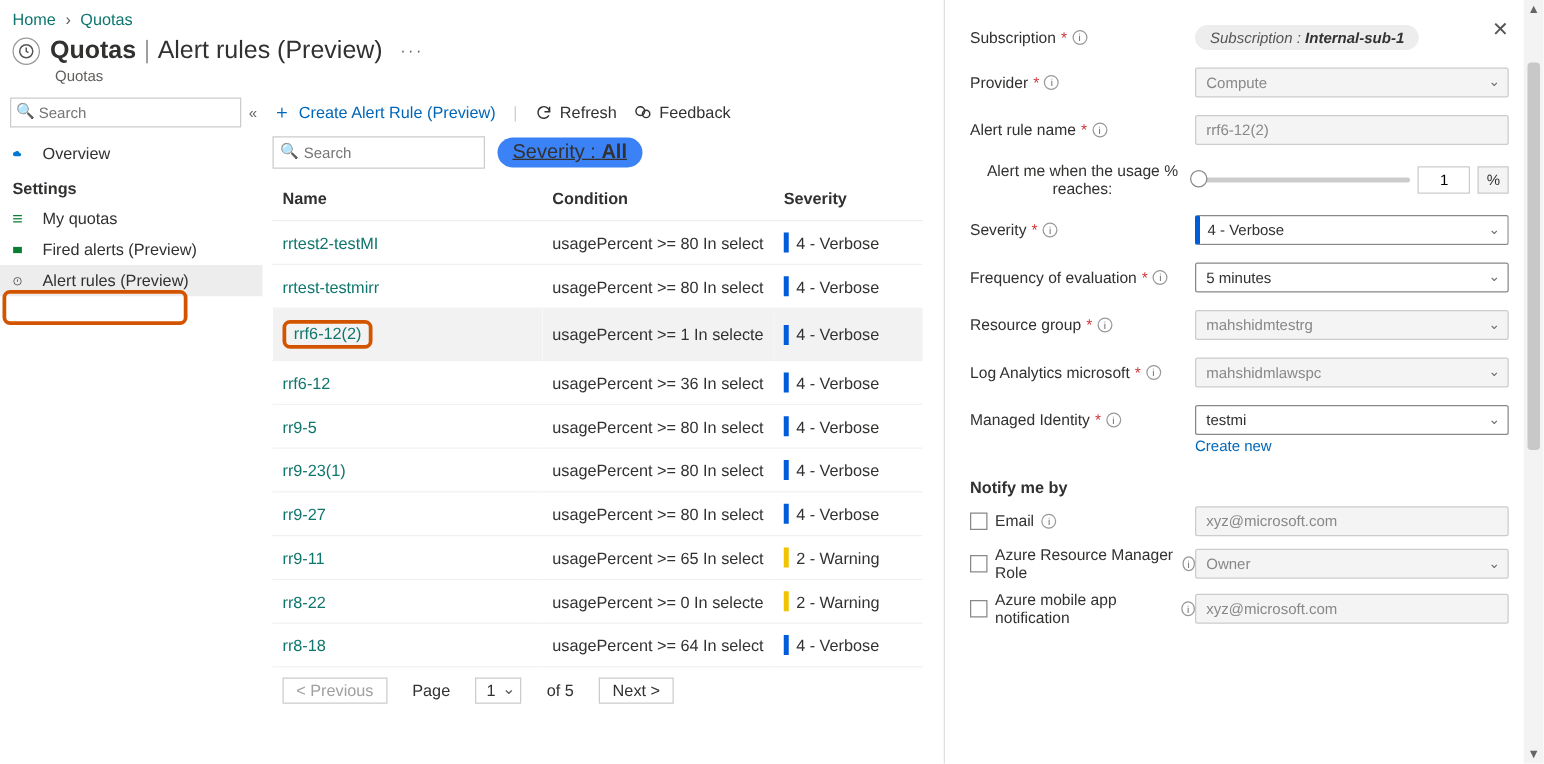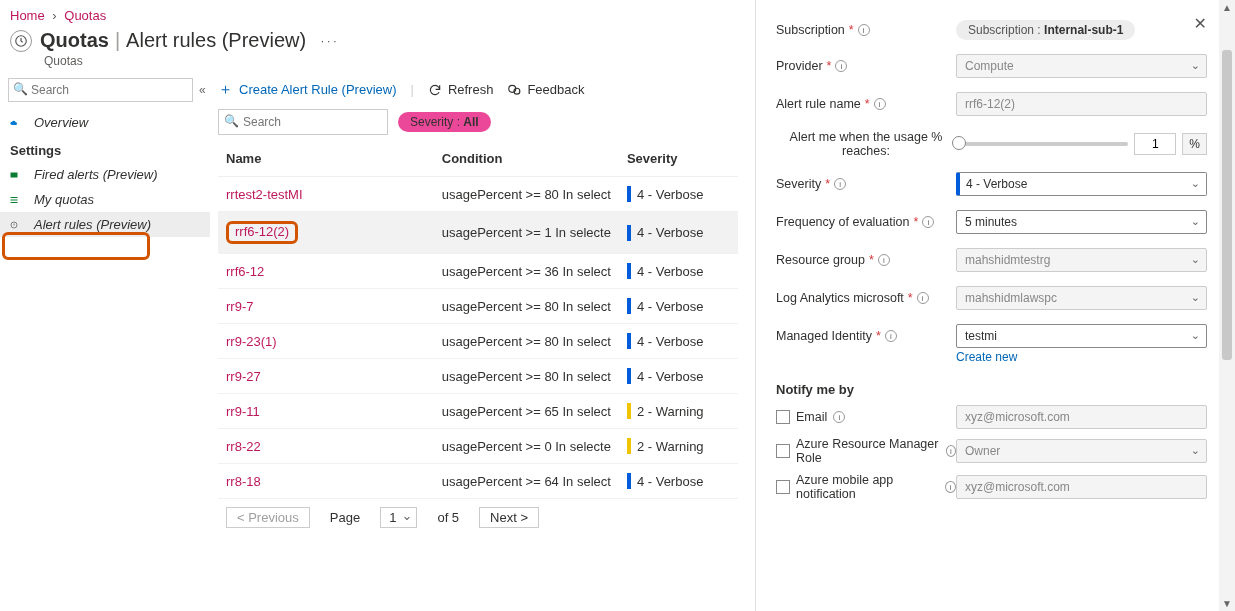--- a/index.html
+++ b/index.html
@@ -1,17 +1,17 @@
 <!DOCTYPE html>
 <html><head>
 <meta charset="utf-8">
 <style>
   * { box-sizing: border-box; margin: 0; padding: 0; font-family: "Segoe UI", Arial, sans-serif; }
   body { width: 1235px; height: 611px; font-size: 13px; color: #323130; overflow: hidden; background:#fff; position:relative; }
-  a { color: #be185d; text-decoration: none; cursor: pointer; }
+  a { color: #0f766e; text-decoration: none; cursor: pointer; }
 
   
   .breadcrumb { padding: 8px 10px 2px 10px; font-size: 13px; }
   .breadcrumb span.sep { color: #605e5c; margin: 0 4px; }
 
   
   .page-head { display:flex; align-items:center; padding: 4px 10px 2px 10px; }
   .page-head .refresh-icon-big { width:22px; height:22px; border:1px solid #999; border-radius:50%; position:relative; margin-right:8px; display:flex;align-items:center;justify-content:center;}
   .page-head h1 { font-size: 20px; font-weight:600; }
   .page-head .sub { font-size: 20px; font-weight:400; color:#323130; }
@@ -21,37 +21,37 @@
 
   .main-wrap { display:flex; height: calc(100% - 68px); }
 
   
   .sidebar { width: 210px; flex-shrink:0; border-right:none; padding-top:2px;}
   .sidebar-search { display:flex; align-items:center; margin:0 8px 8px 8px;}
   .sidebar-search input { flex:1; border:1px solid #ccc; padding:3px 6px 3px 22px; font-size:12px; height:24px;}
   .sidebar-search .search-wrap{ position:relative; flex:1;}
   .sidebar-search .search-ic{ position:absolute; left:5px; top:4px; font-size:12px; color:#666;}
   .sidebar-search .collapse { margin-left:6px; color:#666; font-size:12px; cursor:pointer;}
-  .side-item { display:flex; align-items:center; padding:5px 10px; cursor:pointer; font-size:13px;font-style:italic;}
+  .side-item { display:flex; align-items:center; padding:5px 10px; cursor:pointer; font-size:13px;}
   .side-item .ic{ width:16px; margin-right:8px; display:inline-flex; align-items:center; justify-content:center;}
   .side-heading { padding:8px 10px 4px 10px; font-weight:600; font-size:13px;}
   .side-item.active { background:#ededed; }
   .side-highlight { border:3px solid #d35400; border-radius:6px; position:absolute; left:2px; width:148px; height:28px; pointer-events:none;}
 
   
   .content { flex:1; padding: 0 8px; position:relative; min-width:0;}
   .toolbar { display:flex; align-items:center; padding:4px 0 10px 0; gap:14px;}
   .tbtn { display:flex; align-items:center; gap:6px; color:#323130; cursor:pointer; font-size:13px;}
   .tbtn.blue{ color:#0067b8;}
   .tsep { color:#d0d0d0; }
   .filter-row { display:flex; align-items:center; gap:10px; margin-bottom:6px;}
   .filter-row .search-wrap{ position:relative; width:170px;}
   .filter-row input{ width:100%; border:1px solid #ccc; padding:4px 6px 4px 24px; height:26px; font-size:12px;}
   .filter-row .search-ic{ position:absolute; left:6px; top:5px; font-size:12px; color:#666;}
-  .pill { background:#ec4899; border-radius:12px; padding:3px 12px; font-size:12px;}
+  .pill { background:#3b82f6; border-radius:12px; padding:3px 12px; font-size:16px;text-decoration:underline;}
   .pill b{ font-weight:600;}
 
   table.rules { width:520px; border-collapse:collapse; }
   table.rules th { text-align:left; font-weight:600; padding:10px 8px; font-size:13px; border-bottom:1px solid #eee;}
   table.rules td { padding:9px 8px; font-size:13px; border-bottom:1px solid #f1f1f1; white-space:nowrap; overflow:hidden; text-overflow:ellipsis;}
   table.rules tr.sel td{ background:#f2f2f2;}
   .sev-cell { display:flex; align-items:center;}
   .sev-bar { width:4px; height:16px; margin-right:6px; background:#015cda;}
   .sev-bar.warn{ background:#f0c400;}
   .name-highlight { display:inline-block; border:3px solid #d35400; border-radius:6px; padding:0 6px 2px 6px;}
@@ -72,21 +72,21 @@
   .scrollbar{ width:16px; background:#f3f3f3; position:relative;}
   .scrollbar .thumb{ position:absolute; top:50px; width:10px; left:3px; height:310px; background:#c8c8c8; border-radius:3px;}
   .scrollbar .arrow{ position:absolute; left:3px; font-size:10px; color:#666;}
   .scrollbar .arrow.up{ top:2px;} .scrollbar .arrow.down{ bottom:2px;}
 
   .field-row{ display:flex; align-items:center; margin-top:14px;}
   .field-row .lbl{ width:180px; font-size:12.5px; display:flex; align-items:center; gap:4px;}
   .field-row .req{ color:#d13438;}
   .info-ic{ width:12px;height:12px;border:1px solid #999;border-radius:50%;display:inline-flex;align-items:center;justify-content:center;font-size:8px;color:#666;}
   .ctrl{ flex:1; }
-  .pill2{ background:#ededed; color:#555; border-radius:12px; padding:3px 12px; font-size:12px; display:inline-block;}
+  .pill2{ background:#ededed; color:#555; border-radius:12px; padding:3px 12px; font-size:12px; display:inline-block;font-style:italic;}
   .pill2 b{ font-weight:600; color:#333;}
   .sel-box{ border:1px solid #ccc; background:#f4f4f4; color:#888; padding:4px 8px; font-size:12px; position:relative; border-radius:2px;}
   .sel-box.enabled{ background:#fff; color:#323130; border:1px solid #888;}
   .sel-box .chev{ position:absolute; right:6px; top:4px; color:#666; font-size:11px;}
   .sel-box.sev{ border-left:4px solid #015cda; padding-left:6px;}
   .in-box{ border:1px solid #ccc; background:#f4f4f4; color:#888; padding:4px 8px; font-size:12px; border-radius:2px;}
   .slider-row .ctrl{ display:flex; align-items:center; gap:6px;}
   .slider-track{ flex:1; height:4px; background:#ccc; border-radius:2px; position:relative;}
   .slider-thumb{ width:14px;height:14px;border:1px solid #888;background:#fff;border-radius:50%;position:absolute;left:-4px;top:-6px;}
   .num-in{ width:42px; border:1px solid #ccc; text-align:center; padding:3px 0; font-size:12px;}
@@ -136,34 +136,34 @@
         <svg class="ic" viewBox="0 0 24 24">
             <path fill="#0078d4" d="M6 18a5 5 0 010-10 6 6 0 0111 2 4 4 0 010 8H6z"></path>
           </svg>
       </span>
       <span>Overview</span>
     </div>
     <div class="side-heading">Settings</div>
     <div class="side-item">
       <span class="ic">
         <svg class="ic" viewBox="0 0 16 16">
-            <rect x="1" y="3" width="14" height="10" fill="#0a7d33"></rect>
-          </svg>
-      </span>
-      <span>Fired alerts (Preview)</span>
+            <rect x="1" y="2" width="14" height="2" fill="#0a7d33"></rect>
+            <rect x="1" y="7" width="14" height="2" fill="#0a7d33"></rect>
+            <rect x="1" y="12" width="14" height="2" fill="#0a7d33"></rect>
+          </svg>
+      </span>
+      <span>My quotas</span>
     </div>
     <div class="side-item">
       <span class="ic">
         <svg class="ic" viewBox="0 0 16 16">
-            <rect x="1" y="2" width="14" height="2" fill="#0a7d33"></rect>
-            <rect x="1" y="7" width="14" height="2" fill="#0a7d33"></rect>
-            <rect x="1" y="12" width="14" height="2" fill="#0a7d33"></rect>
-          </svg>
-      </span>
-      <span>My quotas</span>
+            <rect x="1" y="3" width="14" height="10" fill="#0a7d33"></rect>
+          </svg>
+      </span>
+      <span>Fired alerts (Preview)</span>
     </div>
     <div class="side-item active" style="position:relative;">
       <span class="ic">
         <svg class="ic" viewBox="0 0 16 16" fill="none" stroke="#555" stroke-width="1.4">
             <circle cx="8" cy="8" r="6"></circle>
             <path d="M8 5v4M8 11h0"></path>
           </svg>
       </span>
       <span>Alert rules (Preview)</span>
     </div>
@@ -220,20 +220,30 @@
           <tr>
             <td><a>rrtest2-testMI</a></td>
             <td>usagePercent &gt;= 80 In select</td>
             <td>
               <div class="sev-cell">
                 <span class="sev-bar"></span>
                 <span>4 - Verbose</span>
               </div>
             </td>
           </tr>
+          <tr>
+            <td><a>rrtest-testmirr</a></td>
+            <td>usagePercent &gt;= 80 In select</td>
+            <td>
+              <div class="sev-cell">
+                <span class="sev-bar"></span>
+                <span>4 - Verbose</span>
+              </div>
+            </td>
+          </tr>
           <tr class="sel">
             <td><span class="name-highlight"><a>rrf6-12(2)</a></span></td>
             <td>usagePercent &gt;= 1 In selecte</td>
             <td>
               <div class="sev-cell">
                 <span class="sev-bar"></span>
                 <span>4 - Verbose</span>
               </div>
             </td>
           </tr>
@@ -241,21 +251,21 @@
             <td><a>rrf6-12</a></td>
             <td>usagePercent &gt;= 36 In select</td>
             <td>
               <div class="sev-cell">
                 <span class="sev-bar"></span>
                 <span>4 - Verbose</span>
               </div>
             </td>
           </tr>
           <tr>
-            <td><a>rr9-7</a></td>
+            <td><a>rr9-5</a></td>
             <td>usagePercent &gt;= 80 In select</td>
             <td>
               <div class="sev-cell">
                 <span class="sev-bar"></span>
                 <span>4 - Verbose</span>
               </div>
             </td>
           </tr>
           <tr>
             <td><a>rr9-23(1)</a></td>

